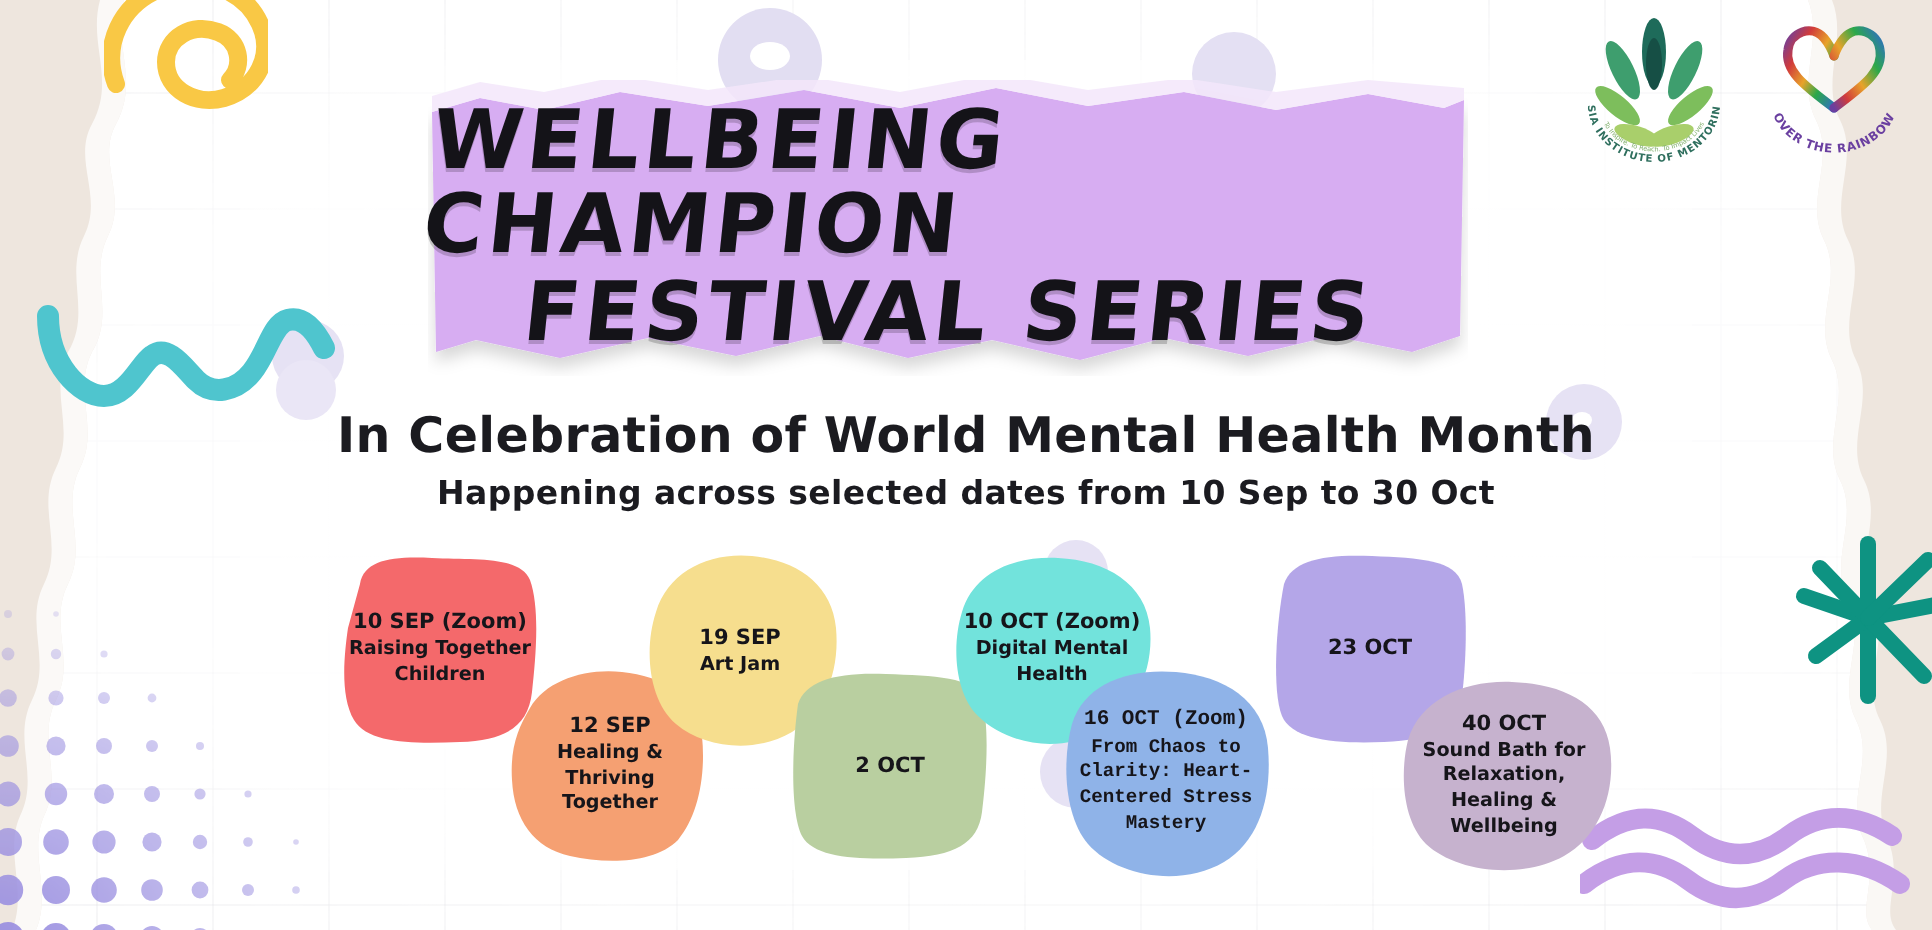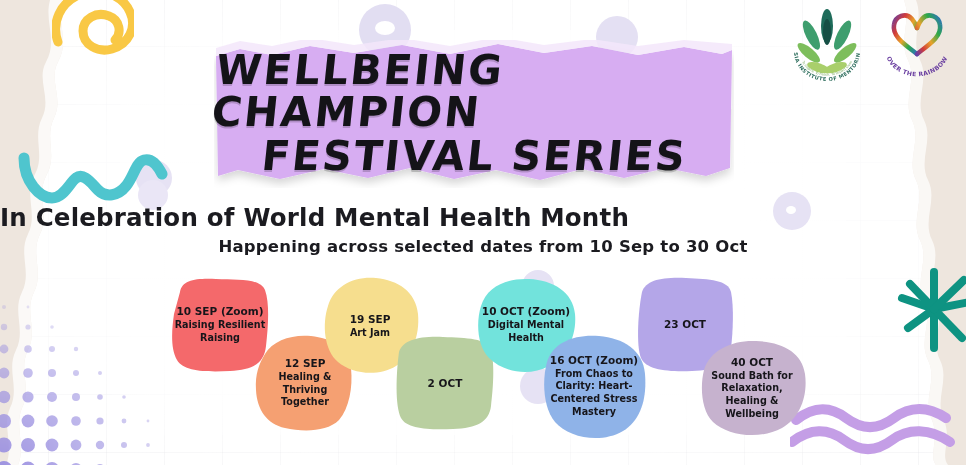--- a/index.html
+++ b/index.html
@@ -64,21 +64,21 @@
     text-transform:uppercase;
     transform:skewX(-6deg);
     text-shadow:0 2px 0 rgba(0,0,0,0.18);
   }
   .banner-title .l1 { font-size:41px; }
   .banner-title .l2 { font-size:41px; }
 
   
   .sub1 {
     position:absolute; left:0; right:0; top:203px;
-    text-align:left;
+    text-align:center;
     font-size:24.5px; font-weight:bold; color:#1b1b20;
     letter-spacing:0.2px;
     font-family:"DejaVu Sans", sans-serif;
   }
   .sub2 {
     position:absolute; left:0; right:0; top:237px;
     text-align:center;
     font-size:16.5px; font-weight:bold; color:#1b1b20;
     letter-spacing:0.2px;
     font-family:"DejaVu Sans", sans-serif;
@@ -320,21 +320,21 @@
 
   <div class="bubbles">
 
     <div class="bubble" style="left:166px; top:4px; width:108px; height:98px;">
       <svg class="blob" viewBox="0 0 108 98">
           <path d="M14,16 C16,4 30,2 50,3 C72,4 94,2 99,14 C104,28 102,52 100,70 C98,88 86,94 64,95
            C42,96 18,96 11,84 C4,72 6,52 8,38 Z" fill="#F4696B"></path>
         </svg>
       <div class="txt">
         <div class="date">10 SEP (Zoom)</div>
-        <div class="name">Raising Resilient Raising</div>
+        <div class="name">Raising Together Children</div>
       </div>
     </div>
 
     <div class="bubble" style="left:253px; top:60px; width:104px; height:102px;">
       <svg class="blob" viewBox="0 0 104 102">
           <path d="M12,22 C20,8 40,2 58,4 C78,6 96,16 98,36 C100,56 96,76 86,88 C74,100 50,100 32,96
            C14,92 4,78 3,58 C2,42 6,32 12,22 Z" fill="#F5A072"></path>
         </svg>
       <div class="txt">
         <div class="date">12 SEP</div>
@@ -367,21 +367,21 @@
       <svg class="blob" viewBox="0 0 106 98">
           <path d="M8,30 C14,10 34,2 56,3 C80,4 100,16 102,38 C104,60 94,80 76,90 C56,101 30,96 16,82
            C4,70 3,46 8,30 Z" fill="#72E3DC"></path>
         </svg>
       <div class="txt">
         <div class="date">10 OCT (Zoom)</div>
         <div class="name">Digital Mental Health</div>
       </div>
     </div>
 
-    <div class="bubble" style="left:539px; top:60px; width:110px; height:108px;">
+    <div class="bubble" style="left:528px; top:60px; width:110px; height:108px;font-family:Liberation Mono, monospace;">
       <svg class="blob" viewBox="0 0 110 108">
           <path d="M8,30 C14,10 36,2 60,4 C84,6 104,18 106,42 C108,66 102,88 84,99 C62,112 30,106 16,90
            C4,76 3,48 8,30 Z" fill="#8FB3E8"></path>
         </svg>
       <div class="txt">
         <div class="date">16 OCT (Zoom)</div>
         <div class="name">From Chaos to Clarity: Heart-Centered Stress Mastery</div>
       </div>
     </div>
 

